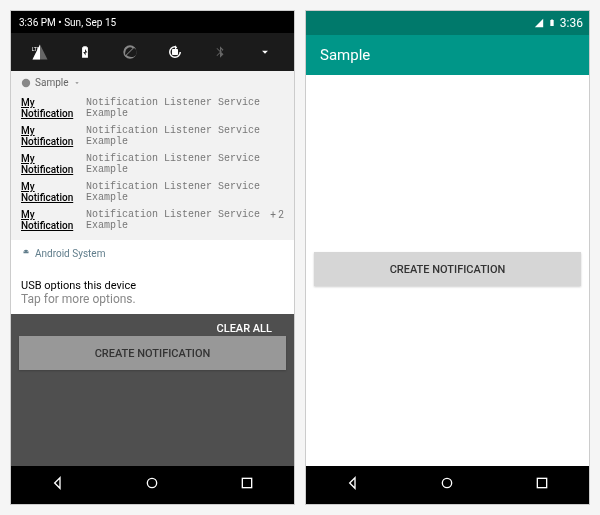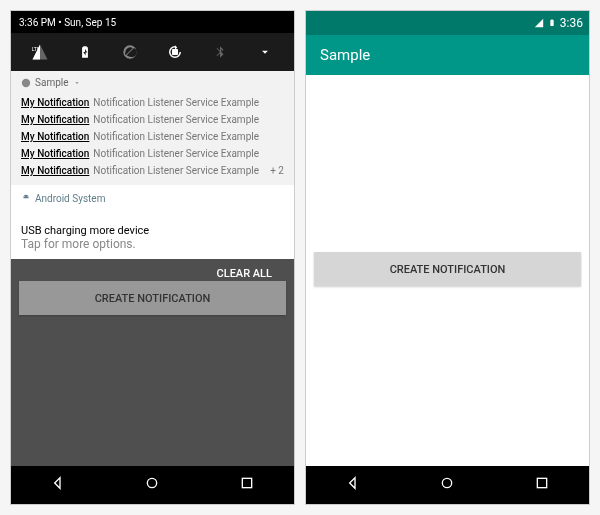--- a/index.html
+++ b/index.html
@@ -27,21 +27,21 @@
     .statusbar-teal { background: #00796b; color: #fff; height: 22px; font-size: 12px; display: flex; align-items: center; justify-content: flex-end; padding: 12px 6px; gap: 4px; }
     .statusbar-teal svg, .statusbar-dark svg { fill: #fff; }
     .qsrow { background: #1b1b1b; height: 38px; display: flex; align-items: center; justify-content: space-around; padding: 0 6px; }
     .qsrow .icon-slot { width: 28px; display: flex; justify-content: center; }
     .qsrow svg { fill: #fff; }
     
     .notif-area { background: #f2f2f2; }
     .notif-header { font-size: 10px; color: #666; padding: 6px 10px; display: flex; align-items: center; gap: 4px; }
     .notif-row { font-size: 10px; color: #333; padding: 3px 10px; display: flex; gap: 4px; }
     .notif-title { font-weight: 500; color: #000; text-decoration: underline; }
-    .notif-body { color: #777; }
+    .notif-body { color: #777; font-family: Liberation Mono, monospace; }
     .plus2 { position: absolute; right: 10px; color: #777; font-size: 10px; }
     .sysnotif { padding: 8px 10px; background: #fff; margin-top: 6px; }
     .sys-hdr { font-size: 10px; color: #607d8b; display: flex; align-items: center; gap: 4px; margin-bottom: 20px;}
     .sys-title { font-size: 11px; color: #000; }
     .sys-sub { font-size: 12px; color: #888; }
     .scrim {
       position: relative;
       background: rgba(60,60,60,0.9);
       flex: 1;
       color: #fff;
@@ -151,21 +151,21 @@
 
     <div class="sysnotif">
       <div class="sys-hdr">
         <svg width="10" height="10" viewBox="0 0 24 24">
             <path d="M6 8a6 6 0 0112 0v2H6z" fill="#607d8b"></path>
             <circle cx="9" cy="6" r="1" fill="#fff"></circle>
             <circle cx="15" cy="6" r="1" fill="#fff"></circle>
           </svg>
         <span>Android System</span>
       </div>
-      <div class="sys-title">USB charging more device</div>
+      <div class="sys-title">USB options this device</div>
       <div class="sys-sub">Tap for more options.</div>
     </div>
   </div>
 
   <div class="scrim">
     <span class="clear-all">CLEAR ALL</span>
     <div class="create-btn create-btn-left">CREATE NOTIFICATION</div>
   </div>
 
   <div class="navbar">

